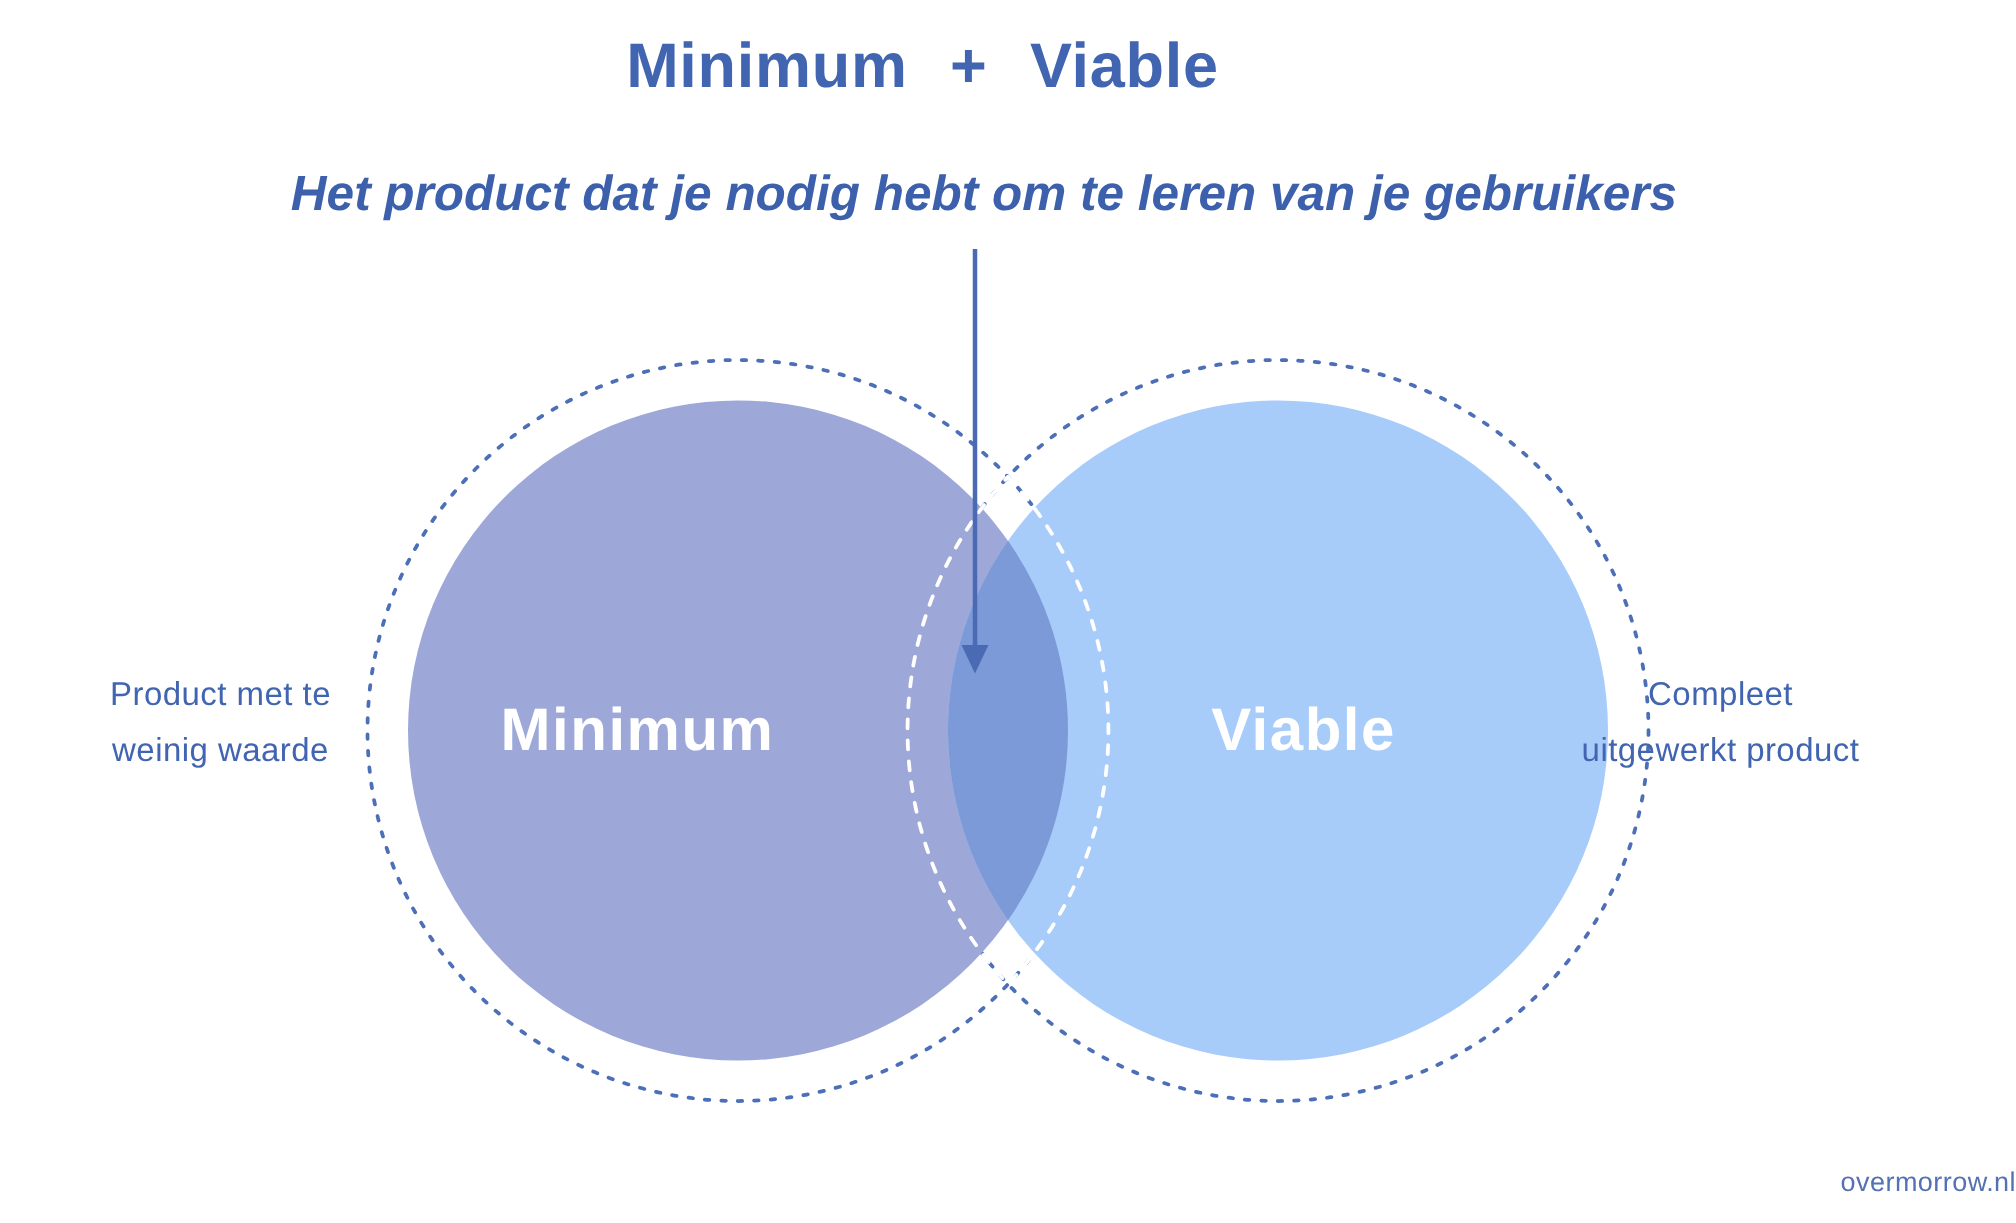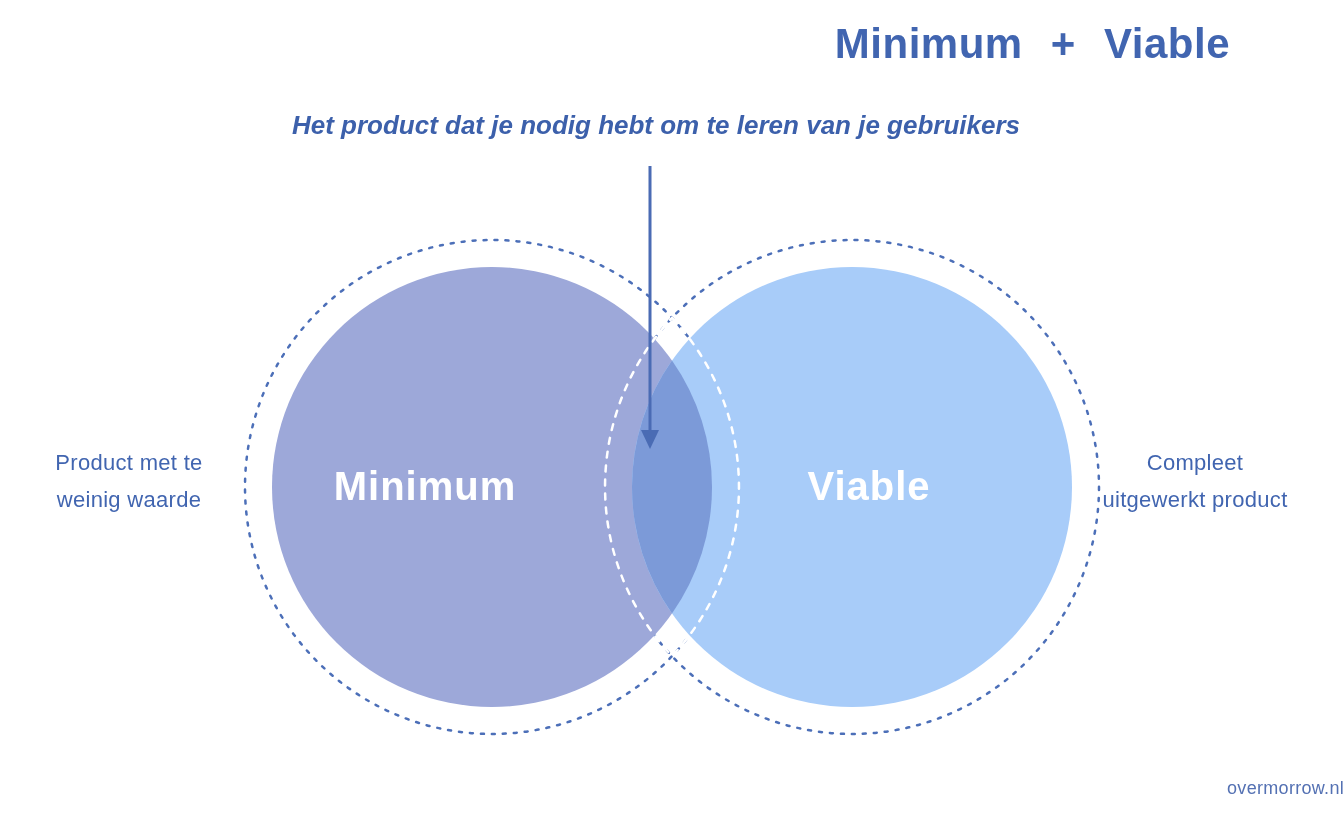--- a/index.html
+++ b/index.html
@@ -20,32 +20,32 @@
     margin: 0; padding: 0;
     width: 1344px; height: 815px;
     background: #ffffff;
     font-family: "Liberation Sans", sans-serif;
     position: relative;
     overflow: hidden;
   }
   .page-title {
     position: absolute;
     top: 20px; left: 0; width: 1230px;
-    text-align: right;
+    text-align: center;
     font-size: 42px;
     font-weight: 800;
     letter-spacing: 0.5px;
     word-spacing: 16px;
     color: var(--title-text);
   }
   .subtitle {
     position: absolute;
     top: 110px; left: 0; width: 1312px;
     text-align: center;
-    font-size: 26px;
+    font-size: 33px;
     font-style: italic;
     font-weight: 600;
     color: var(--subtitle-text);
   }
   .venn-svg {
     position: absolute;
     top: 0; left: 0;
     width: 1344px; height: 815px;
   }
   .dashed-circle {
@@ -80,22 +80,22 @@
   }
   .annotation {
     position: absolute;
     font-size: 22px;
     line-height: 1.7;
     letter-spacing: 0.3px;
     color: var(--annotation-text);
     text-align: center;
     white-space: pre-line;
   }
-  .annotation-left { top: 444px; left: 0; width: 222px; padding-left: 36px; }
-  .annotation-right { top: 444px; left: 1045px; width: 300px; text-align: center; }
+  .annotation-left { top: 444px; left: 18px; width: 222px; padding-left: 36px; }
+  .annotation-right { top: 444px; left: 997px; width: 300px; text-align: center; }
   .footer {
     position: absolute;
     bottom: 16px; left: 0; width: 1344px;
     text-align: right;
     font-size: 18px;
     letter-spacing: 0.3px;
     color: var(--footer-text);
   }
 </style>
 </head>

